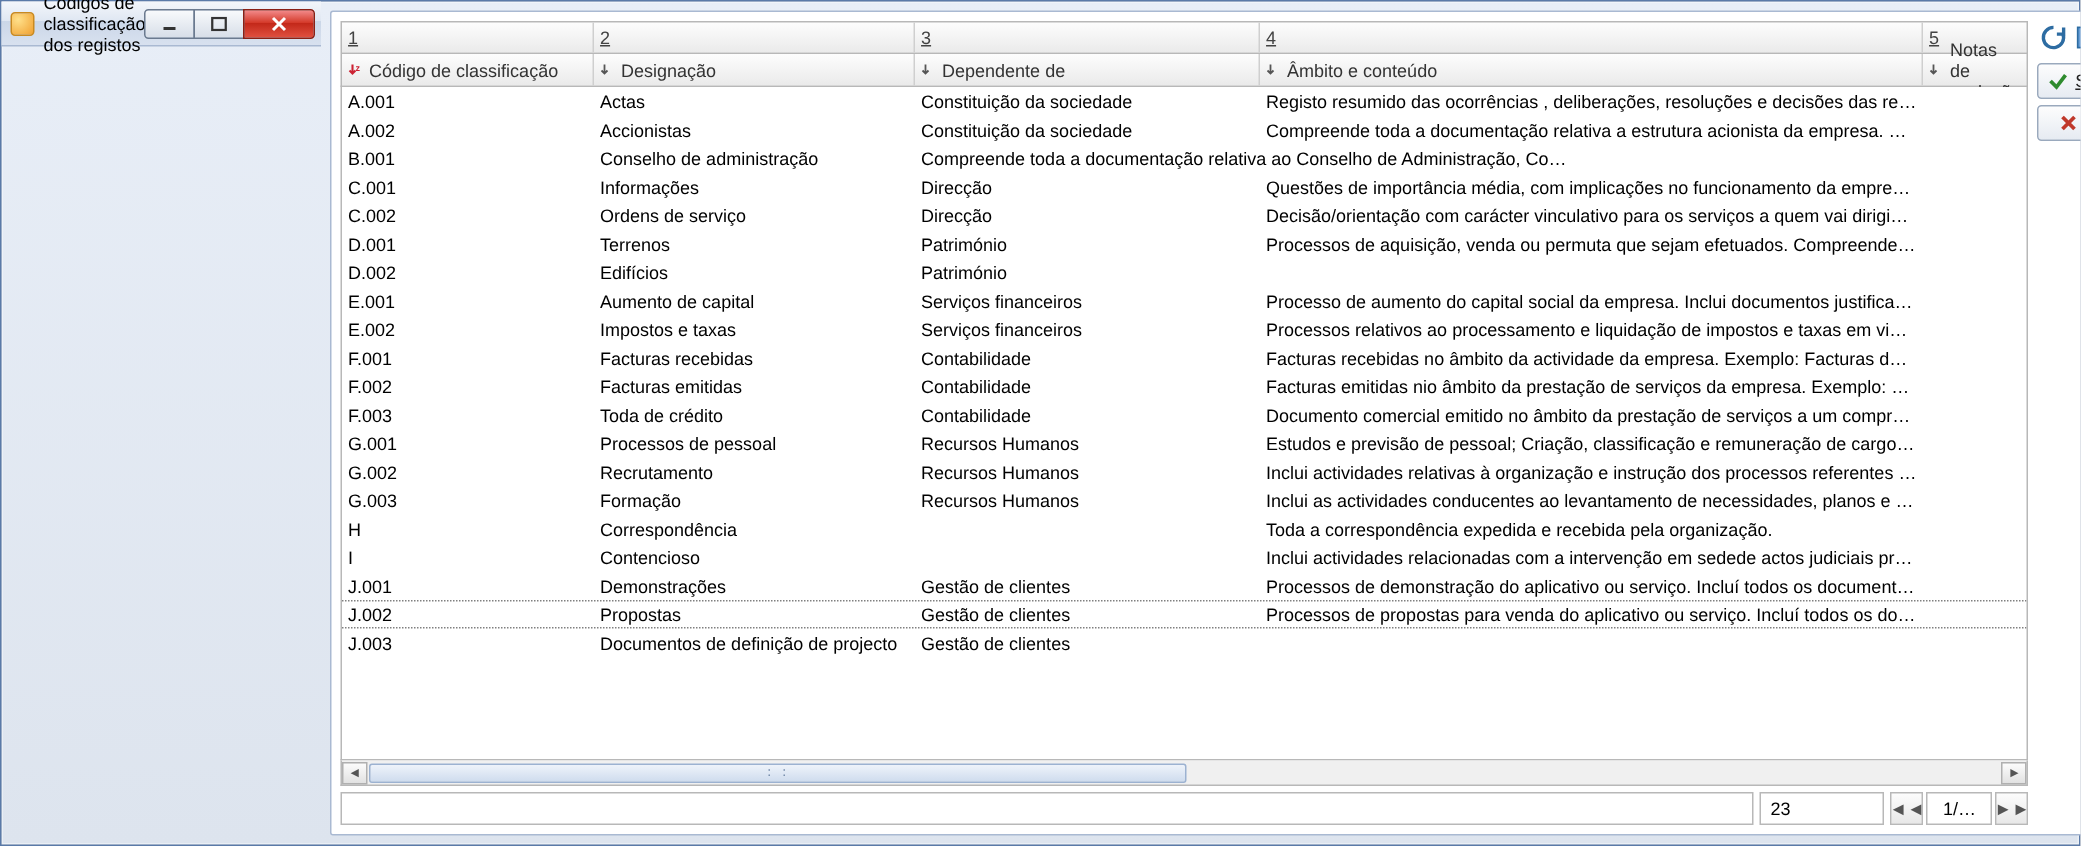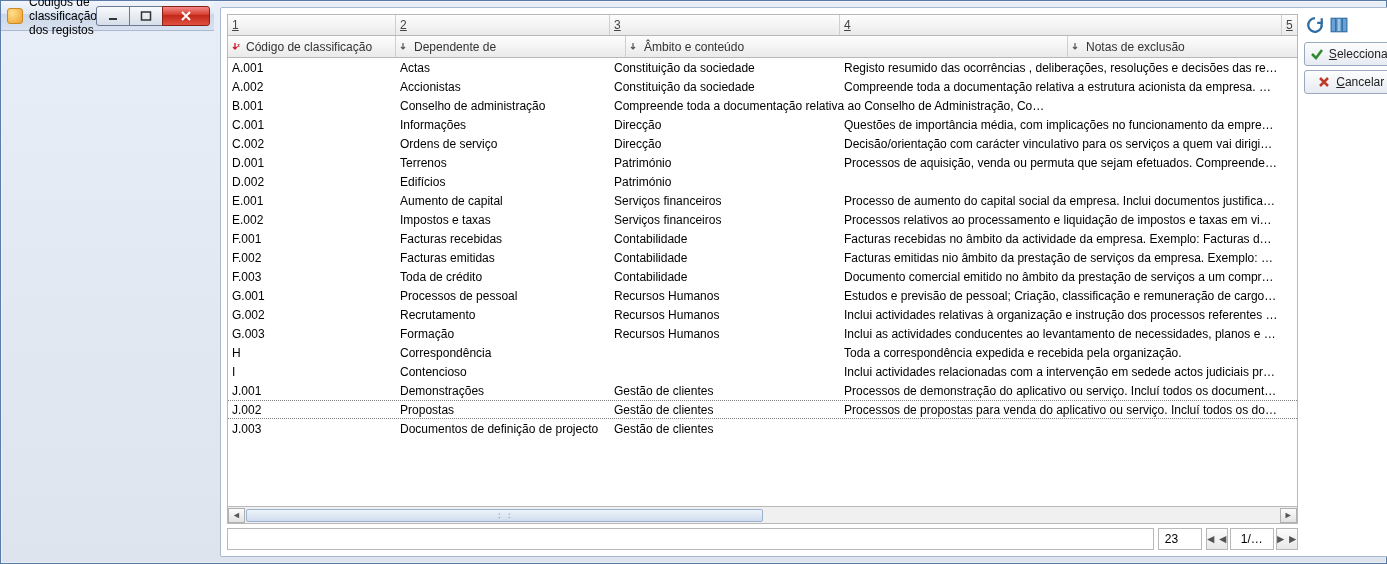--- a/index.html
+++ b/index.html
@@ -157,21 +157,21 @@
   }
 
   
   .status-row {
     display:flex; height: 22px; margin-top: 4px; gap: 4px; align-items:stretch;
   }
   .status-left {
     flex:1; border:1px solid #b8b8b8; background:#fff;
   }
   .status-count {
-    width: 44px; border:1px solid #b8b8b8; background:#fff;
+    width: 83px; border:1px solid #b8b8b8; background:#fff;
     display:flex; align-items:center; padding: 0 6px;
   }
   .pager {
     display:flex; align-items:stretch; gap:2px;
   }
   .pager-btn {
     width: 22px; border:1px solid #b8b8b8;
     background: linear-gradient(to bottom,#fcfcfc,#e8e8e8);
     display:flex; align-items:center; justify-content:center;
     color:#555;
@@ -256,20 +256,28 @@
         <div class="header-row">
           <div class="header-cell col-code">
             <span class="sort-icon">
               <svg viewBox="0 0 10 10">
                   <path d="M3 1 V7 M1 5 L3 7 L5 5" stroke="#c23" stroke-width="1.4" fill="none"></path>
                   <text x="5" y="5" font-size="6" fill="#c23">z</text>
                 </svg>
             </span>
             <span>Código de classificação</span>
           </div>
+          <div class="header-cell col-desig">
+            <span class="sort-icon">
+              <svg viewBox="0 0 10 10">
+                  <path d="M3 1 V7 M1 5 L3 7 L5 5" stroke="#555" stroke-width="1.2" fill="none"></path>
+                </svg>
+            </span>
+            <span>Designação</span>
+          </div>
           <div class="header-cell col-dep">
             <span class="sort-icon">
               <svg viewBox="0 0 10 10">
                   <path d="M3 1 V7 M1 5 L3 7 L5 5" stroke="#555" stroke-width="1.2" fill="none"></path>
                 </svg>
             </span>
             <span>Dependente de</span>
           </div>
           <div class="header-cell col-amb">
             <span class="sort-icon">

